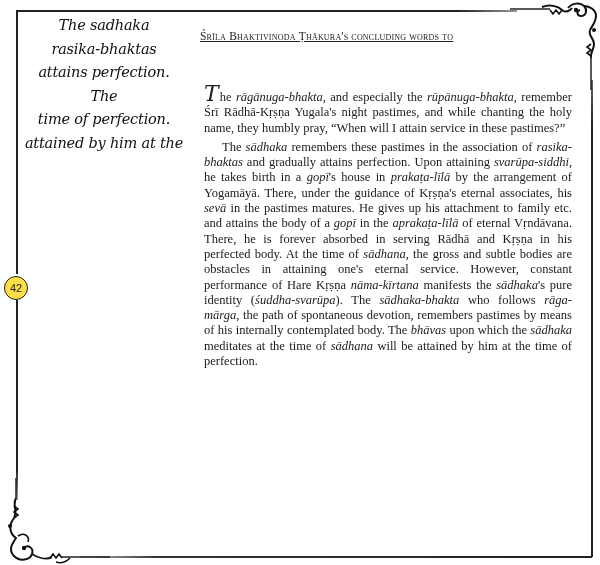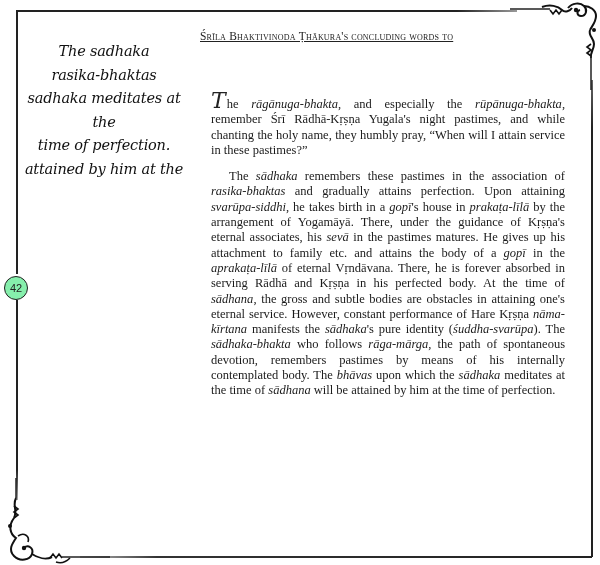--- a/index.html
+++ b/index.html
@@ -56,32 +56,32 @@
     .ornament-tr { left: 510px; top: 0px; width: 90px; height: 90px; }
     .ornament-bl { left: 0px; top: 478px; width: 110px; height: 87px; }
 
     
     .page-number {
       position: absolute;
       left: 4px; top: 276px;
       width: 22px; height: 22px;
       border: 1.3px solid #222;
       border-radius: 50%;
-      background: #86efac;
+      background: #fde047;
       font-family: "Liberation Sans", sans-serif;
       font-size: 11px;
       line-height: 22px;
       text-align: center;
       color: #222;
     }
 
     
     .pullquote {
       position: absolute;
-      left: 24px; top: 40px;
+      left: 24px; top: 14px;
       width: 160px;
       font-family: "DejaVu Serif", serif;
       font-style: italic;
       font-size: 14.5px;
       line-height: 23.5px;
       text-align: center;
       color: #111;
       letter-spacing: -0.2px;
     }
 
@@ -105,21 +105,21 @@
       position: absolute;
       left: 200px; top: 84px;
       width: 376px;
       font-family: "Liberation Serif", serif;
       font-size: 12.5px;
       line-height: 15.3px;
       color: #1a1a1a;
       text-align: justify;
     }
     .body-text p {
-      margin: 11px;
+      margin: 4px;
     }
     .body-text p.indent {
       text-indent: 18px;
     }
     .dropcap {
       font-family: "DejaVu Serif", serif;
       font-style: italic;
       font-size: 22px;
       line-height: 12px;
       color: #222;
@@ -163,21 +163,21 @@
     <path d="M62 79 L110 79" stroke="#222" stroke-width="1.5" fill="none"></path>
     <circle cx="24" cy="70" r="2.2" fill="#111"></circle>
     <circle cx="10" cy="48" r="2" fill="#111"></circle>
   </svg>
 
   <div class="page-number">42</div>
 
   <div class="pullquote">
     <div>The sadhaka</div>
     <div>rasika-bhaktas</div>
-    <div>sadhaka meditates at the</div>
+    <div>attains perfection. The</div>
     <div>time of perfection.</div>
     <div>attained by him at the</div>
   </div>
 
   <div class="heading">
     <span class="line">Śrīla Bhaktivinoda Ṭhākura's concluding words to</span>
   </div>
 
   <div class="body-text">
     <p><span class="dropcap">T</span><span>he </span><i>rāgānuga-bhakta</i><span>, and especially the </span><i>rūpānuga-bhakta</i><span>, remember Śrī Rādhā-Kṛṣṇa Yugala's night pastimes, and while chanting the holy name, they humbly pray, “When will I attain service in these pastimes?”</span></p>

